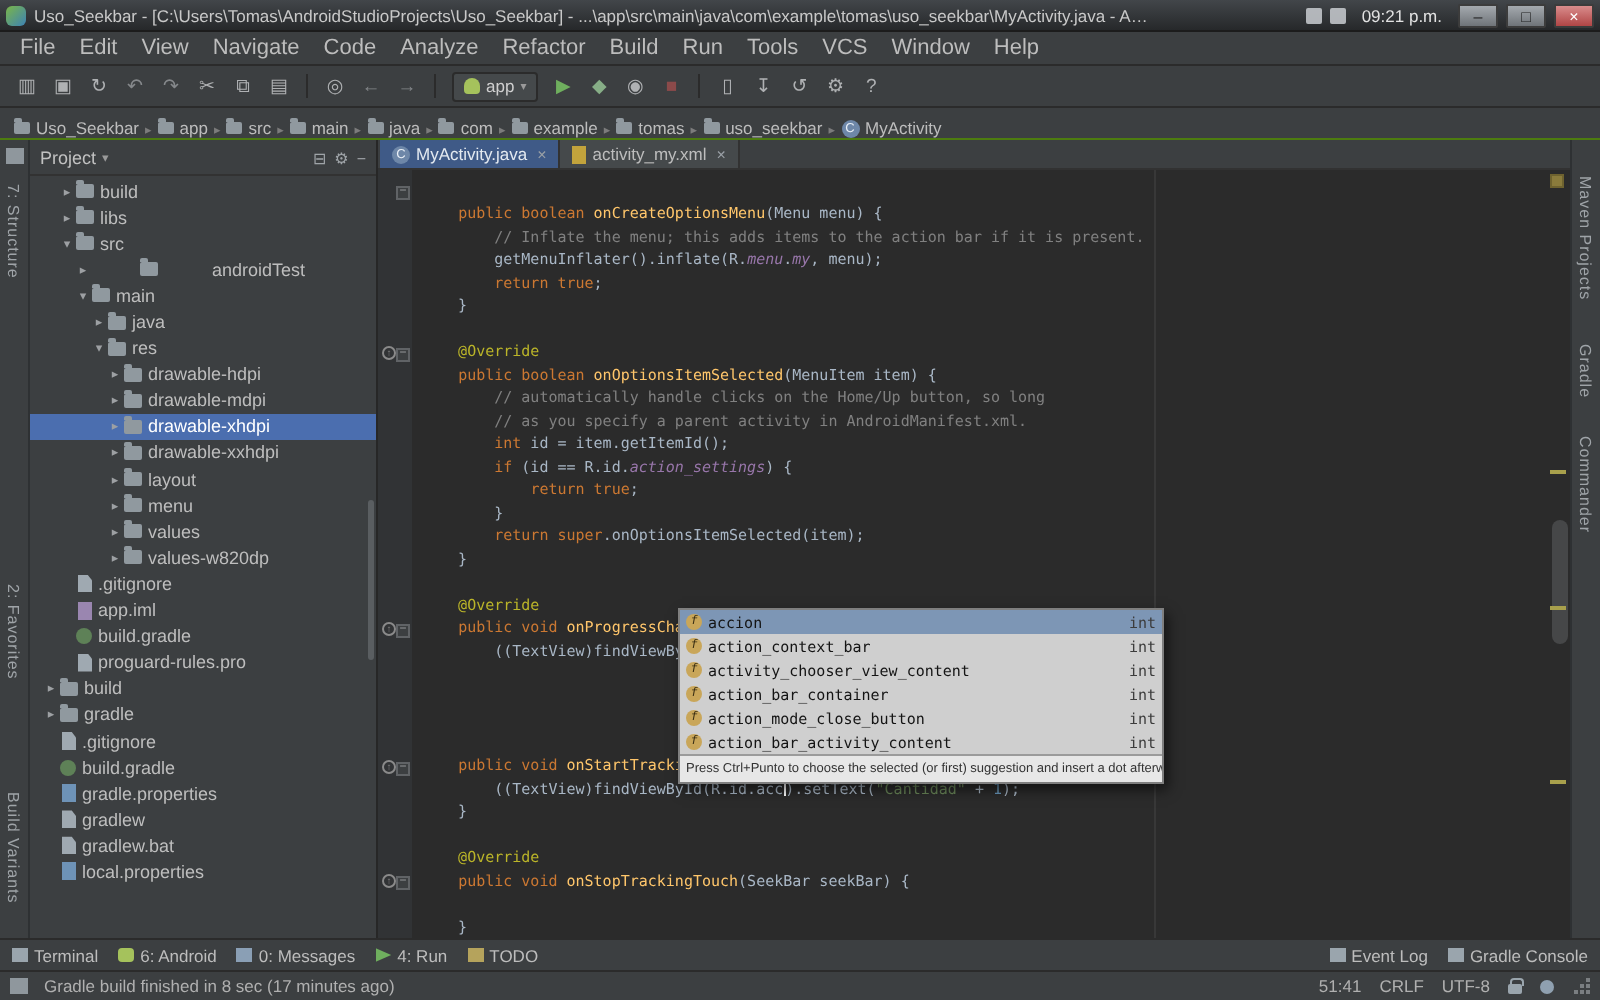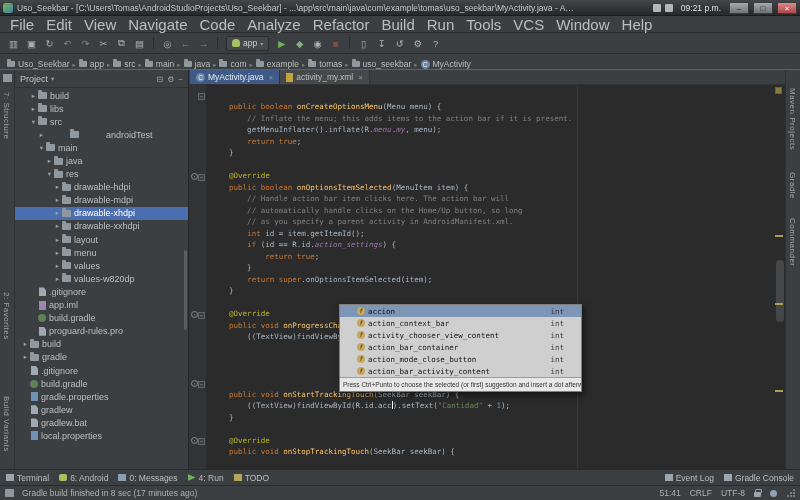--- a/index.html
+++ b/index.html
@@ -11,21 +11,21 @@
   .titlebar{height:16px;flex:none;background:linear-gradient(#42464a,#26282a);border-bottom:1px solid #1c1c1c;display:flex;align-items:center;gap:4px;padding:0 3px}
   .app-icon{width:10px;height:10px;border-radius:3px;background:linear-gradient(135deg,#7AB648,#3D82B5);flex:none}
   .title-text{font-size:8.5px;color:#C9C9C9;white-space:nowrap;overflow:hidden;text-overflow:ellipsis;max-width:560px}
   .tray-ic{width:8px;height:8px;background:#C9CDD1;border-radius:1px;opacity:.85;flex:none}
   .clock{font-size:8.5px;color:#E2E2E2;margin:0 4px}
   .winbtn{width:20px;height:12px;flex:none;font-size:8px;line-height:11px;text-align:center;color:#1d1d1d;background:linear-gradient(#a4a9ae,#6f7479);border:1px solid #3c3c3c;border-radius:1px}
   .winbtn.close{background:linear-gradient(#d98c8c,#b04545);color:#fff}
 
   
   .menubar{height:17px;flex:none;background:#3C3F41;display:flex;align-items:center;padding-left:4px;border-bottom:1px solid #2b2b2b}
-  .menu-item{font-size:15px;color:#BDBDBD;padding:0 6px}
+  .menu-item{font-size:11px;color:#BDBDBD;padding:0 6px}
   .toolbar{height:21px;flex:none;background:#3C3F41;display:flex;align-items:center;gap:1px;padding:0 5px;border-bottom:1px solid #2b2b2b}
   .tb-icon{width:17px;height:16px;display:inline-flex;align-items:center;justify-content:center;font-size:9.5px;color:#AFB1B3;border-radius:2px}
   .tb-sep{width:1px;height:12px;background:#2b2b2b;margin:0 4px;display:inline-block}
   .run-combo{display:inline-flex;align-items:center;gap:3px;height:15px;background:#45494B;border:1px solid #2b2b2b;border-radius:2px;padding:0 5px;margin:0 3px;font-size:8.5px;color:#CFCFCF}
   .i-android-sm{width:8px;height:8px;background:#A5C25C;border-radius:50% 50% 2px 2px;flex:none}
   .combo-arrow{font-size:6px;color:#9a9a9a}
   .navbar{height:16px;flex:none;background:#3C3F41;display:flex;align-items:flex-end;padding:0 7px;border-bottom:1px solid #4d7c0f;font-size:8.5px;white-space:nowrap;overflow:hidden}
   .crumb{display:inline-flex;align-items:center;gap:3px;color:#BDBDBD}
   .crumb-sep{color:#7c7c7c;font-size:6.5px;margin:0 3px}
   .i-crumb-folder{width:8px;height:6px;background:#90999F;border-radius:1px;position:relative;flex:none}
@@ -75,21 +75,21 @@
   .cl{height:11.5px;line-height:11.5px;white-space:pre}
   .pl{color:#A9B7C6}.kw{color:#CC7832}.com{color:#808080}.str{color:#6A8759}.num{color:#6897BB}.ann{color:#BBB529}.mth{color:#FFC66B}.fld{color:#9876AA;font-style:italic}
   .caret{display:inline-block;width:1px;height:8px;background:#FFFFFF;vertical-align:-1px}
   .guide{position:absolute;left:388px;top:0;bottom:0;width:1px;background:#383838}
   .inspect-sq{position:absolute;right:3px;top:2px;width:7px;height:7px;background:#8A7B3C;border:1px solid #6e622f;z-index:4}
   .stripe-mark{position:absolute;right:2px;width:8px;height:2px;background:#A8A04C;z-index:4}
   .scroll-thumb{position:absolute;right:1px;top:175px;width:8px;height:62px;background:rgba(150,155,160,.25);border-radius:4px;z-index:3}
 
   
   .cpopup{position:absolute;left:150px;top:219px;width:243px;background:#CFCFCF;border:1px solid #7F7F7F;z-index:6;box-shadow:2px 3px 6px rgba(0,0,0,.55);font-family:"DejaVu Sans Mono",monospace;font-size:7.5px}
-  .cp-row{height:12px;display:flex;align-items:center;gap:3px;padding:0 17px;color:#141414}
+  .cp-row{height:12px;display:flex;align-items:center;gap:3px;padding:0 3px;color:#141414}
   .cp-row.selected{background:#7D96B5}
   .i-field{width:8px;height:8px;border-radius:50%;background:#C9A659;color:#3A2F14;font-size:6px;line-height:8px;text-align:center;flex:none;font-style:italic}
   .cp-type{margin-left:auto;color:#3c3c3c}
   .cp-hint{height:14px;background:#E7E7E7;border-top:1px solid #9B9B9B;display:flex;align-items:center;gap:3px;padding:0 3px;font-family:"Liberation Sans",sans-serif;font-size:6.5px;color:#333;white-space:nowrap;overflow:hidden}
 
   
   .toolbar-bottom{height:16px;flex:none;background:#3C3F41;border-top:1px solid #2b2b2b;display:flex;align-items:center;padding:0 6px;font-size:8.5px}
   .tw-tabs,.tw-right{display:inline-flex;align-items:center;gap:10px}
   .bt-tab{display:inline-flex;align-items:center;gap:3px;color:#BDBDBD}
   .bt-ic{width:8px;height:7px;background:#9AA5AD;flex:none}
@@ -403,21 +403,20 @@
           </div>
         <div class="code">
             <div class="cl"><span class="pl">    </span><span class="kw">public boolean </span><span class="mth">onCreateOptionsMenu</span><span class="pl">(Menu menu) {</span></div>
             <div class="cl"><span class="com">        // Inflate the menu; this adds items to the action bar if it is present.</span></div>
             <div class="cl"><span class="pl">        getMenuInflater().inflate(R.</span><span class="fld">menu</span><span class="pl">.</span><span class="fld">my</span><span class="pl">, menu);</span></div>
             <div class="cl"><span class="pl">        </span><span class="kw">return true</span><span class="pl">;</span></div>
             <div class="cl"><span class="pl">    }</span></div>
             <div class="cl"></div>
             <div class="cl"><span class="ann">    @Override</span></div>
             <div class="cl"><span class="pl">    </span><span class="kw">public boolean </span><span class="mth">onOptionsItemSelected</span><span class="pl">(MenuItem item) {</span></div>
-            <div class="cl"><span class="com">        // Handle action bar item clicks here. The action bar will</span></div>
             <div class="cl"><span class="com">        // automatically handle clicks on the Home/Up button, so long</span></div>
             <div class="cl"><span class="com">        // as you specify a parent activity in AndroidManifest.xml.</span></div>
             <div class="cl"><span class="pl">        </span><span class="kw">int</span><span class="pl"> id = item.getItemId();</span></div>
             <div class="cl"><span class="pl">        </span><span class="kw">if</span><span class="pl"> (id == R.id.</span><span class="fld">action_settings</span><span class="pl">) {</span></div>
             <div class="cl"><span class="pl">            </span><span class="kw">return true</span><span class="pl">;</span></div>
             <div class="cl"><span class="pl">        }</span></div>
             <div class="cl"><span class="pl">        </span><span class="kw">return super</span><span class="pl">.onOptionsItemSelected(item);</span></div>
             <div class="cl"><span class="pl">    }</span></div>
             <div class="cl"></div>
             <div class="cl"><span class="ann">    @Override</span></div>

